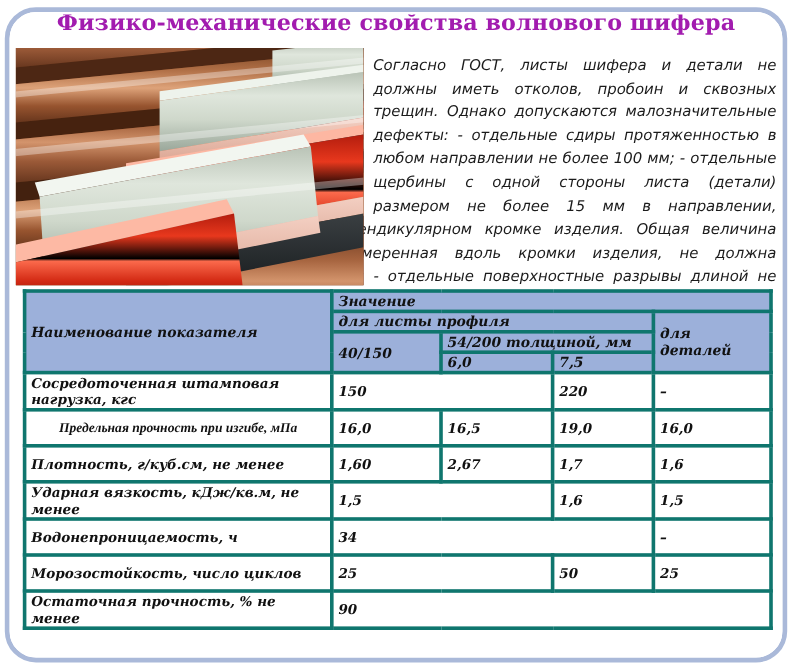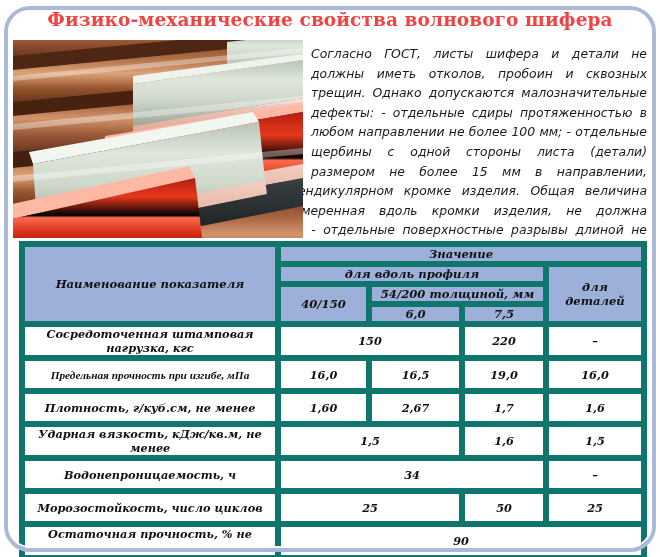--- a/index.html
+++ b/index.html
@@ -24,21 +24,21 @@
     border:2px solid #ffffff;border-radius:22px;
     pointer-events:none;
   }
 
   
   #title{
     position:absolute;left:24px;top:9px;width:612px;
     text-align:center;
     font-family:"DejaVu Serif","Liberation Serif",serif;
     font-weight:bold;font-size:18.5px;letter-spacing:.1px;
-    color:#ef4444;
+    color:#a21caf;
     white-space:nowrap;
   }
 
   
   #article{
     position:absolute;left:13px;top:40px;width:634px;height:198px;
     overflow:hidden;
   }
   #photo{
     float:left;width:290px;height:198px;
@@ -63,25 +63,24 @@
   
   #tbl-wrap{position:absolute;left:19px;top:241px;width:622px;}
   table#spec{
     border-collapse:collapse;width:622px;
     table-layout:fixed;
     font-family:"DejaVu Serif","Liberation Serif",serif;
     font-style:italic;
     color:#111111;
   }
   table#spec td,table#spec th{
-    border:6px solid #0f766e;
+    border:3px solid #0f766e;
     padding:0 4px;
     font-weight:bold;
     font-size:11.3px;
-    text-align:center;
     vertical-align:middle;
     background:#ffffff;
   }
   table#spec thead td{
     background:#9cb0da;
     font-size:11.6px;
   }
   td.namehead{font-size:12.2px;}
   td.rowname{
     text-align:left;padding-left:7px;
@@ -218,21 +217,21 @@
         <col style="width:93px">
         <col style="width:84px">
         <col style="width:98px">
       </colgroup>
       <thead>
         <tr>
           <td class="namehead" rowspan="4">Наименование показателя</td>
           <td colspan="4">Значение</td>
         </tr>
         <tr>
-          <td colspan="3">для вдоль профиля</td>
+          <td colspan="3">для листы профиля</td>
           <td rowspan="3">для деталей</td>
         </tr>
         <tr>
           <td rowspan="2">40/150</td>
           <td colspan="2">54/200 толщиной, мм</td>
         </tr>
         <tr>
           <td>6,0</td>
           <td>7,5</td>
         </tr>

